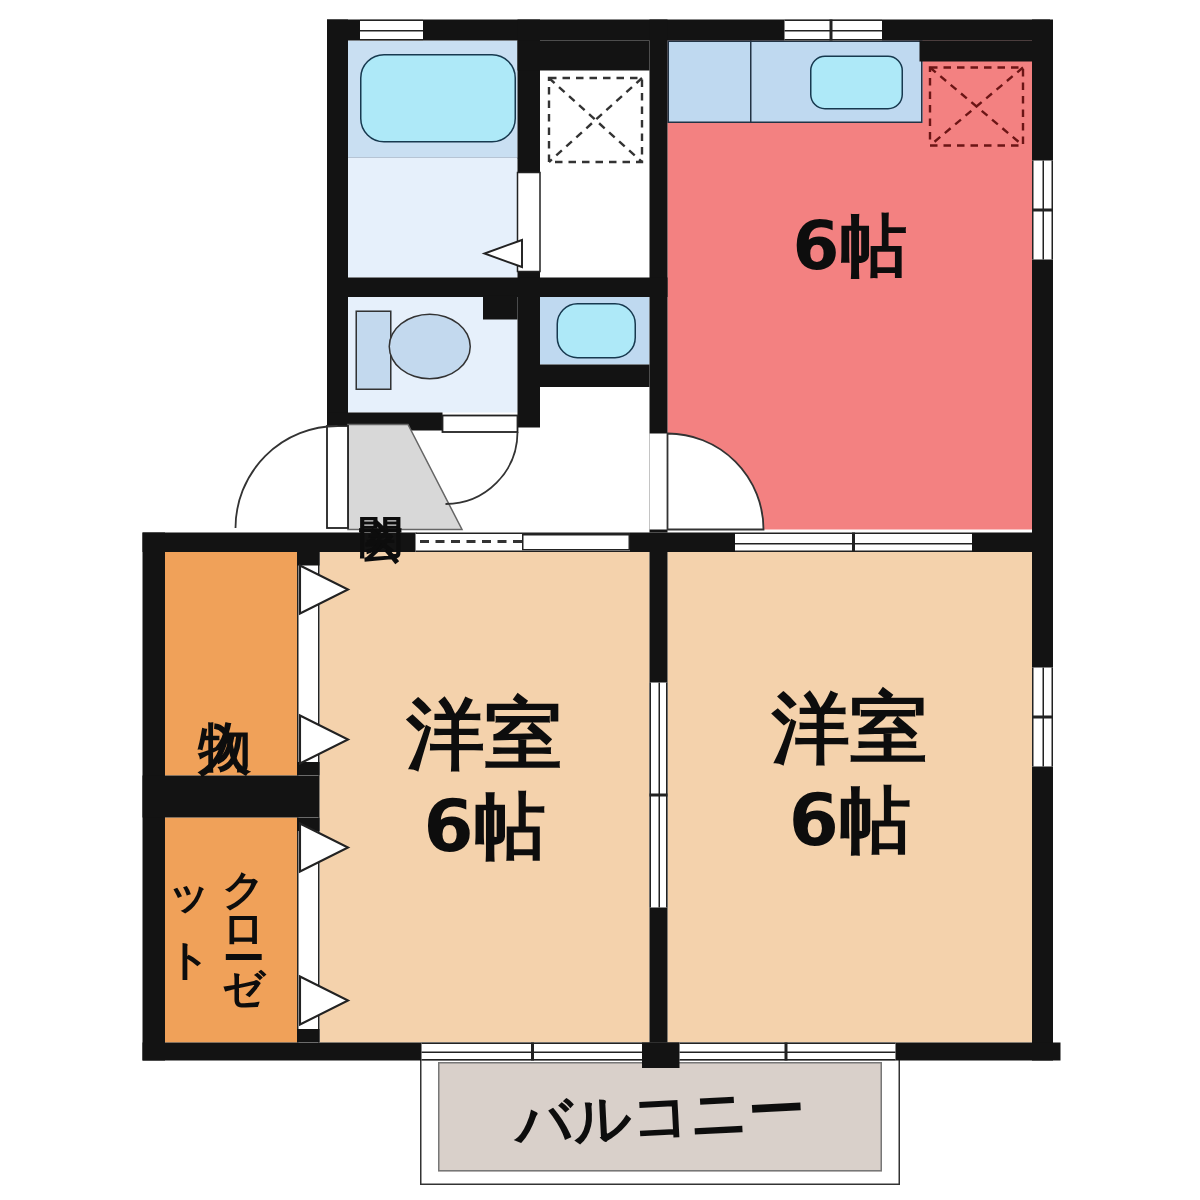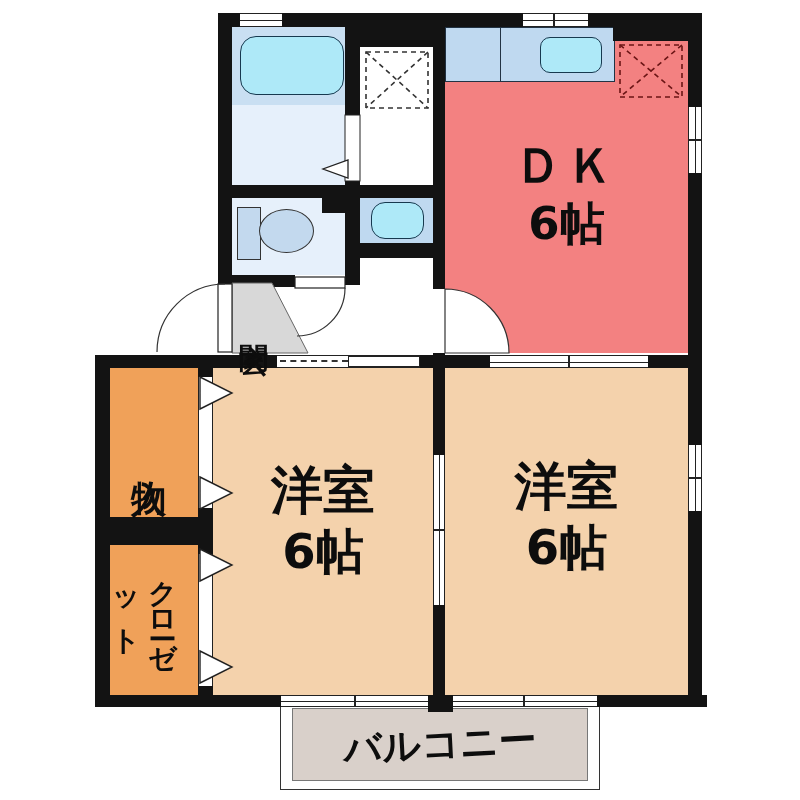--- a/index.html
+++ b/index.html
@@ -141,21 +141,20 @@
     </g>
 
     <g stroke="#6b1515" stroke-width="1.6" stroke-dasharray="5,4" fill="none">
       <rect x="620" y="45" width="62" height="52"></rect>
       <line x1="620" y1="45" x2="682" y2="97"></line>
       <line x1="682" y1="45" x2="620" y2="97"></line>
     </g>
   </svg>
 
   <div class="label roomname" style="left:445px;top:140px;width:243px;">
-    <span style="font-size:48px;letter-spacing:4px;">ＤＫ</span>
     <span style="font-size:45px;">6帖</span>
   </div>
 
   <div class="label roomname" style="left:213px;top:462px;width:220px;">
     <span style="font-size:52px;">洋室</span>
     <span style="font-size:48px;">6帖</span>
   </div>
 
   <div class="label roomname" style="left:445px;top:458px;width:243px;">
     <span style="font-size:52px;">洋室</span>

